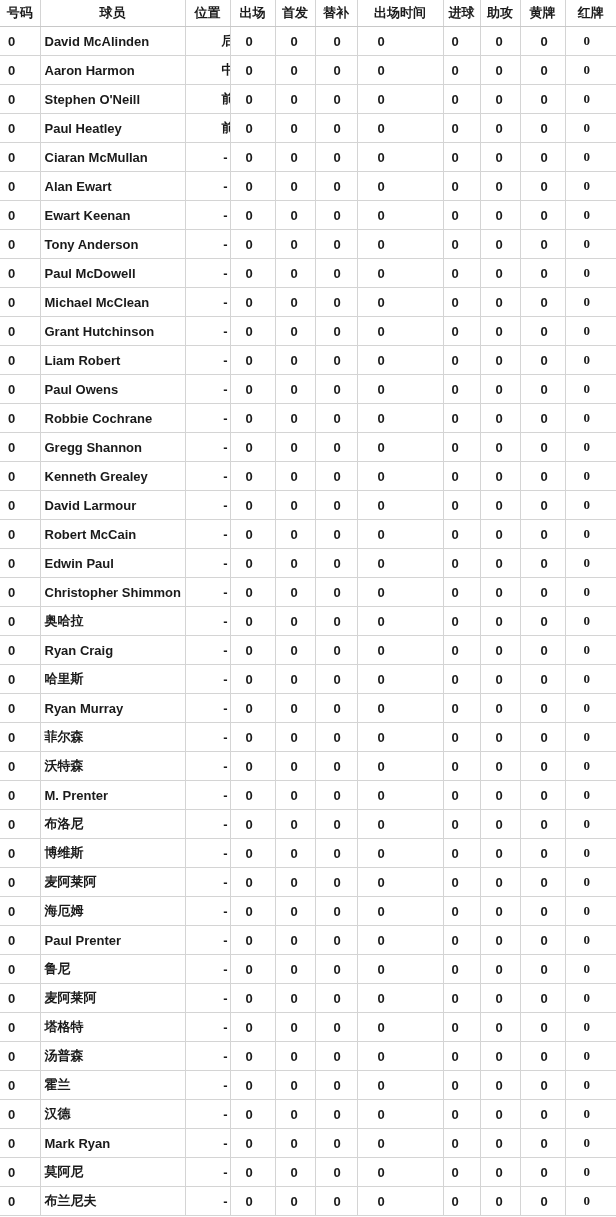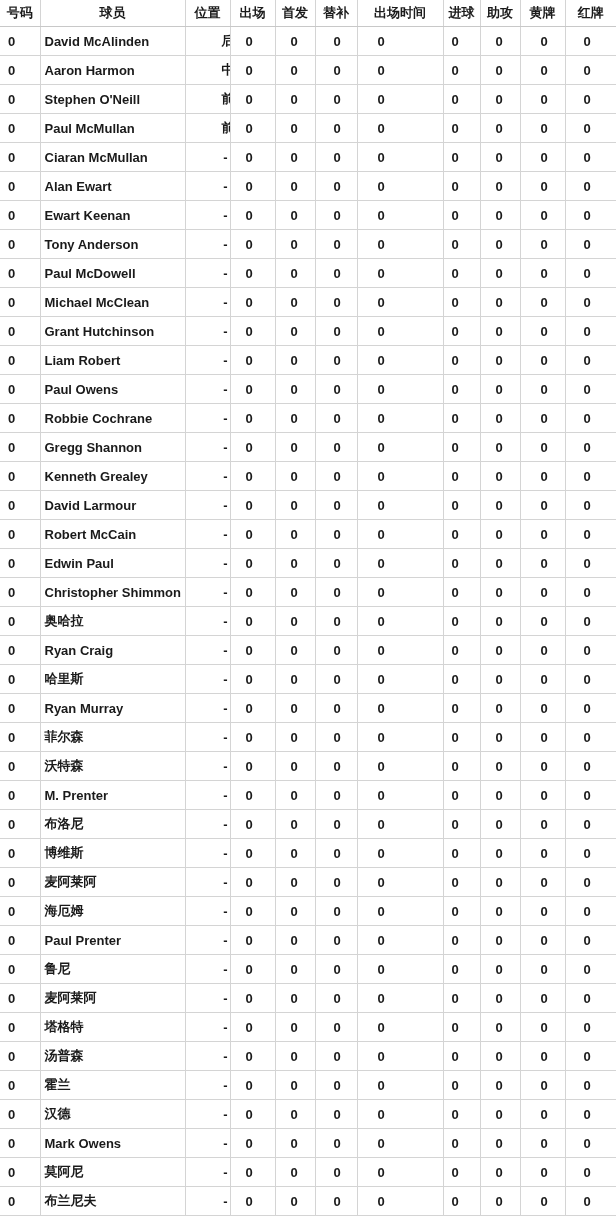--- a/index.html
+++ b/index.html
@@ -22,21 +22,21 @@
     border: 1px solid #d4d4d4;
     overflow: hidden;
     white-space: nowrap;
     vertical-align: middle;
     padding: 0;
   }
   
   .stats-table th:first-child,
   .stats-table td:first-child { border-left: none; }
   .stats-table th:last-child,
-  .stats-table td:last-child { border-right: none; }
+  .stats-table td:last-child { border-right: none; font-family: Liberation Serif, serif; }
   .stats-table thead th { border-top: none; border-bottom: 1px solid #c8c8c8; }
 
   .stats-table thead th {
     height: 26px;
     text-align: center;
   }
   .stats-table tbody td {
     height: 28px;
     text-align: left;
   }
@@ -120,21 +120,21 @@
         <td class="col-4">0</td>
         <td class="col-5">0</td>
         <td class="col-6">0</td>
         <td class="col-7">0</td>
         <td class="col-8">0</td>
         <td class="col-9">0</td>
         <td class="col-10">0</td>
       </tr>
       <tr>
         <td class="col-0">0</td>
-        <td class="col-1">Paul McMullan</td>
+        <td class="col-1">Paul Heatley</td>
         <td class="col-2">前锋</td>
         <td class="col-3">0</td>
         <td class="col-4">0</td>
         <td class="col-5">0</td>
         <td class="col-6">0</td>
         <td class="col-7">0</td>
         <td class="col-8">0</td>
         <td class="col-9">0</td>
         <td class="col-10">0</td>
       </tr>
@@ -575,21 +575,21 @@
         <td class="col-4">0</td>
         <td class="col-5">0</td>
         <td class="col-6">0</td>
         <td class="col-7">0</td>
         <td class="col-8">0</td>
         <td class="col-9">0</td>
         <td class="col-10">0</td>
       </tr>
       <tr>
         <td class="col-0">0</td>
-        <td class="col-1">Mark Owens</td>
+        <td class="col-1">Mark Ryan</td>
         <td class="col-2">-</td>
         <td class="col-3">0</td>
         <td class="col-4">0</td>
         <td class="col-5">0</td>
         <td class="col-6">0</td>
         <td class="col-7">0</td>
         <td class="col-8">0</td>
         <td class="col-9">0</td>
         <td class="col-10">0</td>
       </tr>

